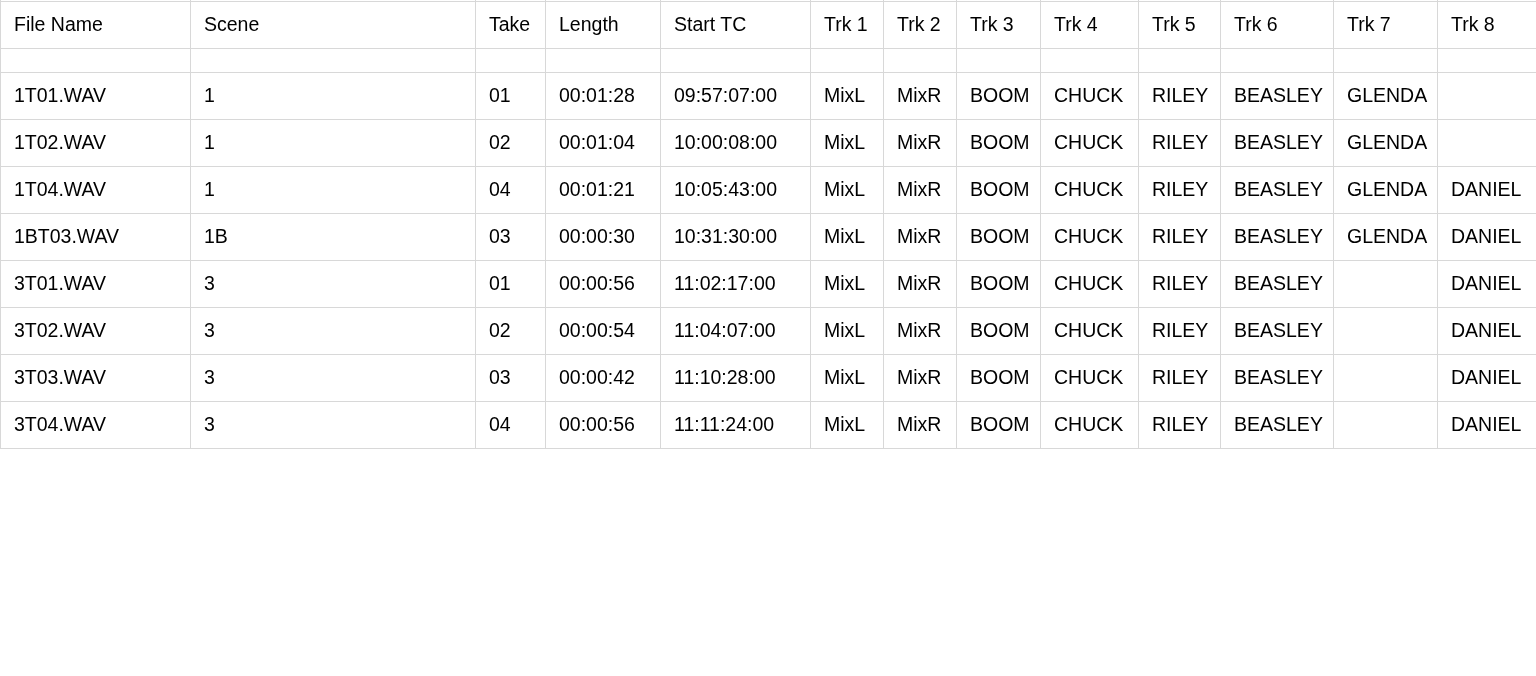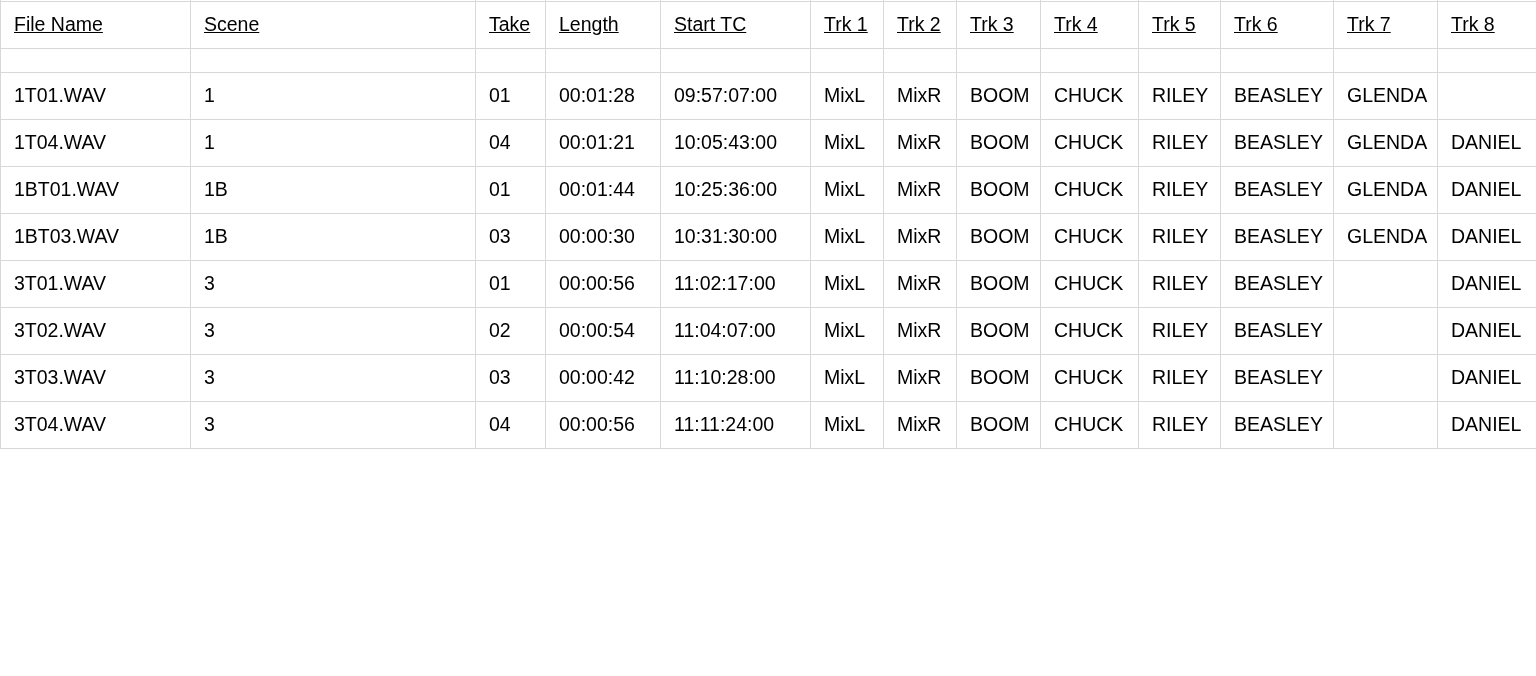--- a/index.html
+++ b/index.html
@@ -40,21 +40,21 @@
     font-weight: normal;
     text-align: left;
     vertical-align: middle;
     white-space: nowrap;
     overflow: hidden;
     background: #ffffff;
     line-height: 1.2;
   }
 
   table.report tr.clip-row td { height: 22px; }
-  table.report tr.header-row th { height: 46px; text-decoration: underline; }
+  table.report tr.header-row th { height: 46px; }
   table.report tr.spacer-row td { height: 23px; }
   table.report tr.data-row td { height: 46px; }
 
   
   col.c-file   { width: 190px; }
   col.c-scene  { width: 285px; }
   col.c-take   { width: 70px; }
   col.c-length { width: 115px; }
   col.c-tc     { width: 150px; }
   col.c-trk1   { width: 73px; }
@@ -141,50 +141,50 @@
           <td>MixL</td>
           <td>MixR</td>
           <td>BOOM</td>
           <td>CHUCK</td>
           <td>RILEY</td>
           <td>BEASLEY</td>
           <td>GLENDA</td>
           <td></td>
         </tr>
         <tr class="data-row">
+          <td>1T02.WAV</td>
+          <td>1</td>
+          <td>02</td>
+          <td>00:01:04</td>
+          <td>10:00:08:00</td>
+          <td>MixL</td>
+          <td>MixR</td>
+          <td>BOOM</td>
+          <td>CHUCK</td>
+          <td>RILEY</td>
+          <td>BEASLEY</td>
+          <td>GLENDA</td>
+          <td></td>
+        </tr>
+        <tr class="data-row">
           <td>1T04.WAV</td>
           <td>1</td>
           <td>04</td>
           <td>00:01:21</td>
           <td>10:05:43:00</td>
           <td>MixL</td>
           <td>MixR</td>
           <td>BOOM</td>
           <td>CHUCK</td>
           <td>RILEY</td>
           <td>BEASLEY</td>
           <td>GLENDA</td>
           <td>DANIEL</td>
         </tr>
         <tr class="data-row">
-          <td>1BT01.WAV</td>
-          <td>1B</td>
-          <td>01</td>
-          <td>00:01:44</td>
-          <td>10:25:36:00</td>
-          <td>MixL</td>
-          <td>MixR</td>
-          <td>BOOM</td>
-          <td>CHUCK</td>
-          <td>RILEY</td>
-          <td>BEASLEY</td>
-          <td>GLENDA</td>
-          <td>DANIEL</td>
-        </tr>
-        <tr class="data-row">
           <td>1BT03.WAV</td>
           <td>1B</td>
           <td>03</td>
           <td>00:00:30</td>
           <td>10:31:30:00</td>
           <td>MixL</td>
           <td>MixR</td>
           <td>BOOM</td>
           <td>CHUCK</td>
           <td>RILEY</td>

